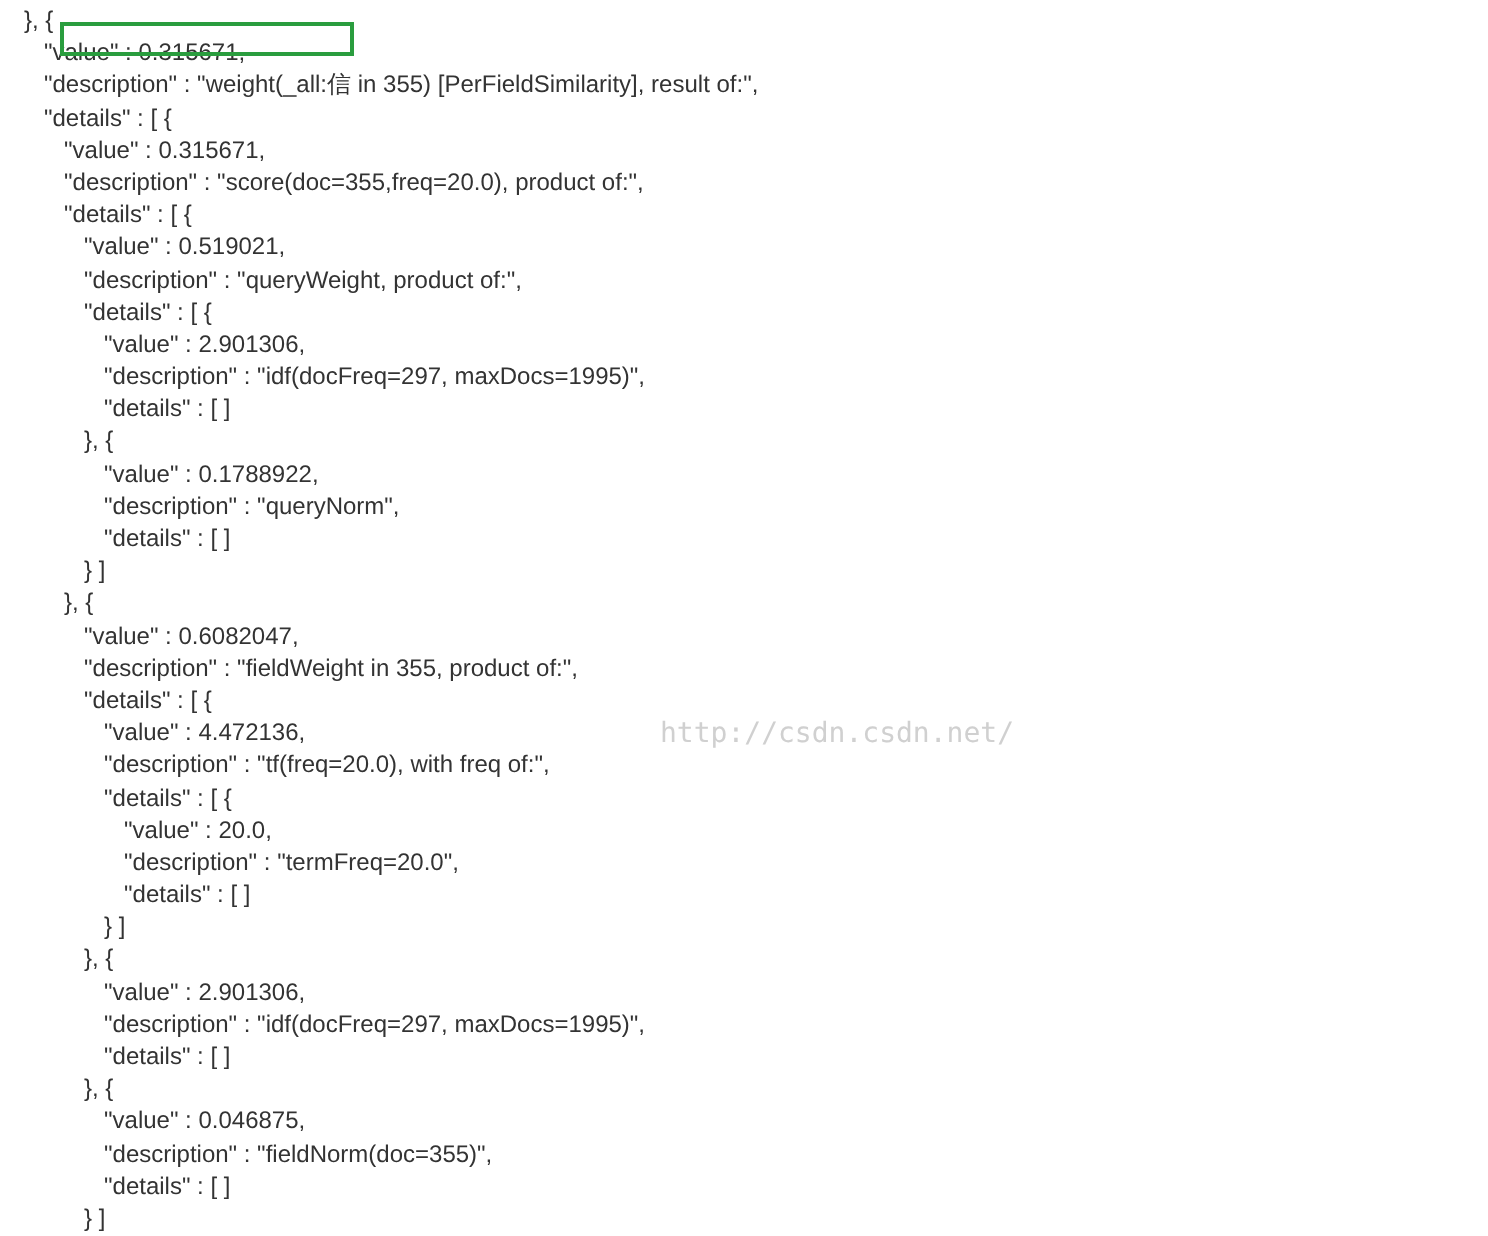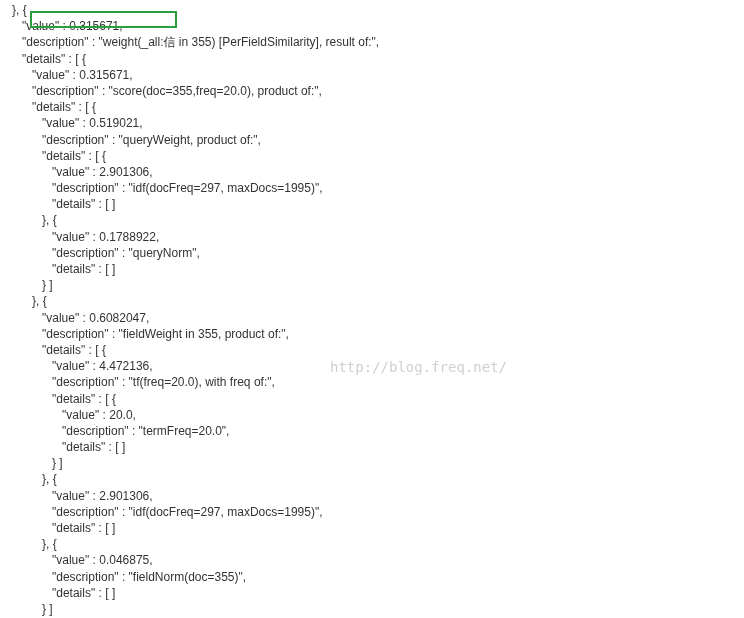--- a/index.html
+++ b/index.html
@@ -71,13 +71,13 @@
             "value" : 0.046875,
             "description" : "fieldNorm(doc=355)",
             "details" : [ ]
          } ]
       } ]
    } ]
 } ]</div>
 
 <div class="highlight-box" id="hbox" style="top: 11px; left: 30px; width: 147px; height: 17px;"></div>
 
-<div class="watermark" id="wmark" style="top: 358px; left: 330px;">http://blog.freq.net/</div>
+<div class="watermark" id="wmark" style="top: 358px; left: 330px;">http://csdn.csdn.net/</div>
 
 </body></html>

